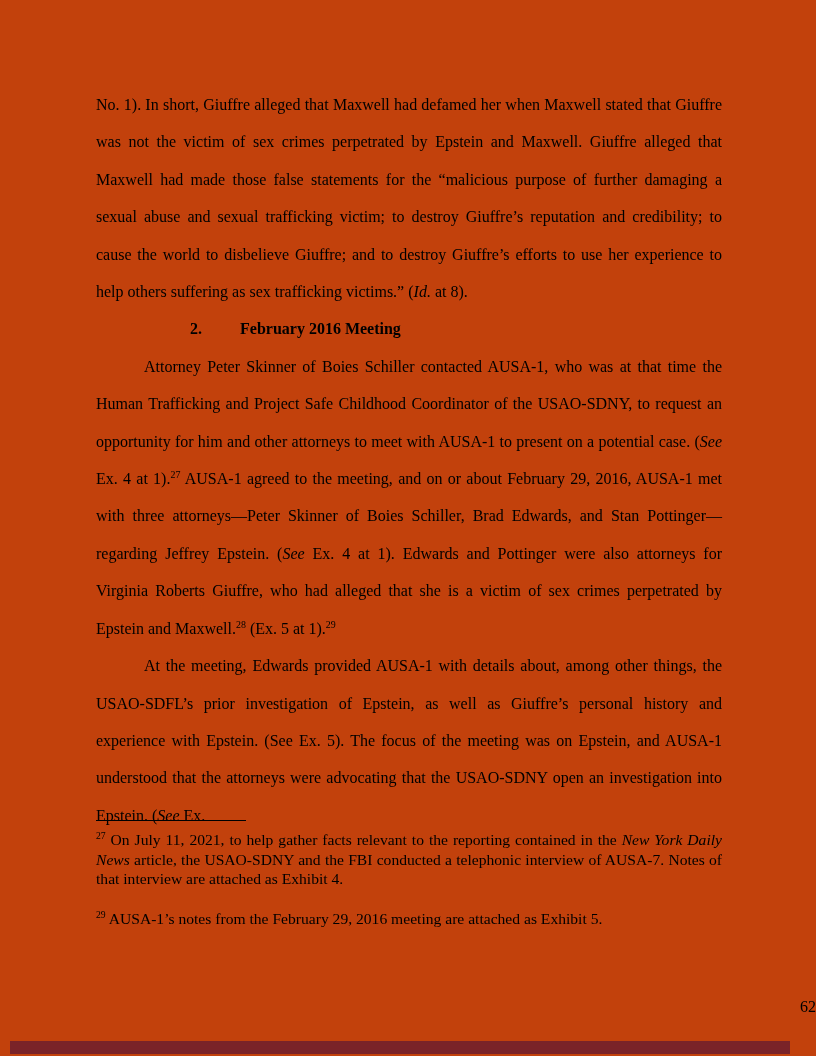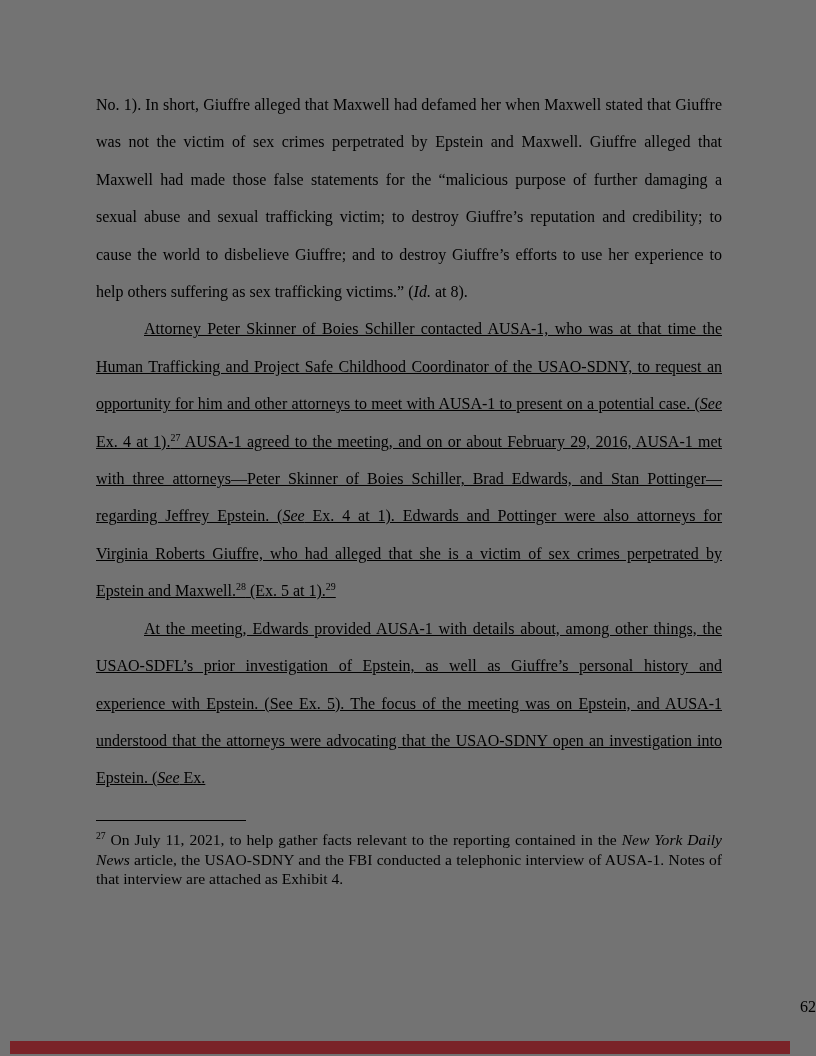--- a/index.html
+++ b/index.html
@@ -1,36 +1,36 @@
 <!DOCTYPE html>
 <html><head>
 <meta charset="utf-8">
 <style>
   html, body { margin: 0; padding: 0; background: #e8e8e8; }
   .page {
     position: relative;
     width: 816px;
     height: 1056px;
     margin: 0 auto;
-    background: #737373;
+    background: #c2410c;
     color: #000000;
     font-family: "Liberation Serif", "DejaVu Serif", serif;
     overflow: hidden;
   }
   .content {
     position: absolute;
     left: 96px;
     top: 86px;
     width: 626px;
     font-size: 16px;
     line-height: 37.4px;
     text-align: justify;
   }
   .content p { margin: 0; }
-  .content p.indent { text-indent: 48px; text-decoration: underline; }
+  .content p.indent { text-indent: 48px; }
   sup {
     font-size: 0.62em;
     line-height: 0;
     vertical-align: super;
   }
   .heading {
     margin: 0;
     font-size: 16px;
     font-weight: bold;
     line-height: 37.4px;
@@ -75,28 +75,32 @@
   }
 </style>
 </head>
 <body>
 
 <div class="page">
 
   <div class="content">
     <p><span>No. 1).  In short, Giuffre alleged that Maxwell had defamed her when Maxwell stated that Giuffre was not the victim of sex crimes perpetrated by Epstein and Maxwell.  Giuffre alleged that Maxwell had made those false statements for the “malicious purpose of further damaging a sexual abuse and sexual trafficking victim; to destroy Giuffre’s reputation and credibility; to cause the world to disbelieve Giuffre; and to destroy Giuffre’s efforts to use her experience to help others suffering as sex trafficking victims.”  (</span><span style="font-style: italic;">Id.</span><span> at 8).</span></p>
 
+    <h2 class="heading">
+      <span class="h-num">2.</span><span>February 2016 Meeting</span>
+    </h2>
 
     <p class="indent"><span>Attorney Peter Skinner of Boies Schiller contacted AUSA-1, who was at that time the Human Trafficking and Project Safe Childhood Coordinator of the USAO-SDNY, to request an opportunity for him and other attorneys to meet with AUSA-1 to present on a potential case.  (</span><span style="font-style: italic;">See</span><span> Ex. 4 at 1).</span><sup>27</sup><span>  AUSA-1 agreed to the meeting, and on or about February 29, 2016, AUSA-1 met with three attorneys—Peter Skinner of Boies Schiller, Brad Edwards, and Stan Pottinger—regarding Jeffrey Epstein.  (</span><span style="font-style: italic;">See</span><span> Ex. 4 at 1).  Edwards and Pottinger were also attorneys for Virginia Roberts Giuffre, who had alleged that she is a victim of sex crimes perpetrated by Epstein and Maxwell.</span><sup>28</sup><span>  (Ex. 5 at 1).</span><sup>29</sup></p>
 
     <p class="indent"><span>At the meeting, Edwards provided AUSA-1 with details about, among other things, the USAO-SDFL’s prior investigation of Epstein, as well as Giuffre’s personal history and experience with Epstein.  (See Ex. 5).  The focus of the meeting was on Epstein, and AUSA-1 understood that the attorneys were advocating that the USAO-SDNY open an investigation into Epstein.  (</span><span style="font-style: italic;">See</span><span> Ex.</span></p>
   </div>
 
   <div class="footnotes">
     <div class="fn-sep"></div>
-    <p class="footnote"><sup>27</sup><span> On July 11, 2021, to help gather facts relevant to the reporting contained in the </span><span style="font-style: italic;">New York Daily News</span><span> article, the USAO-SDNY and the FBI conducted a telephonic interview of AUSA-1.  Notes of that interview are attached as Exhibit 4.</span></p>
+    <p class="footnote"><sup>27</sup><span> On July 11, 2021, to help gather facts relevant to the reporting contained in the </span><span style="font-style: italic;">New York Daily News</span><span> article, the USAO-SDNY and the FBI conducted a telephonic interview of AUSA-7.  Notes of that interview are attached as Exhibit 4.</span></p>
+    <p class="footnote"><sup>29</sup><span> AUSA-1’s notes from the February 29, 2016 meeting are attached as Exhibit 5.</span></p>
   </div>
 
   <div class="page-number">62</div>
 
   <div class="footer-bar" style="background: rgb(122, 35, 40);"></div>
 
 </div>
 
 </body></html>

